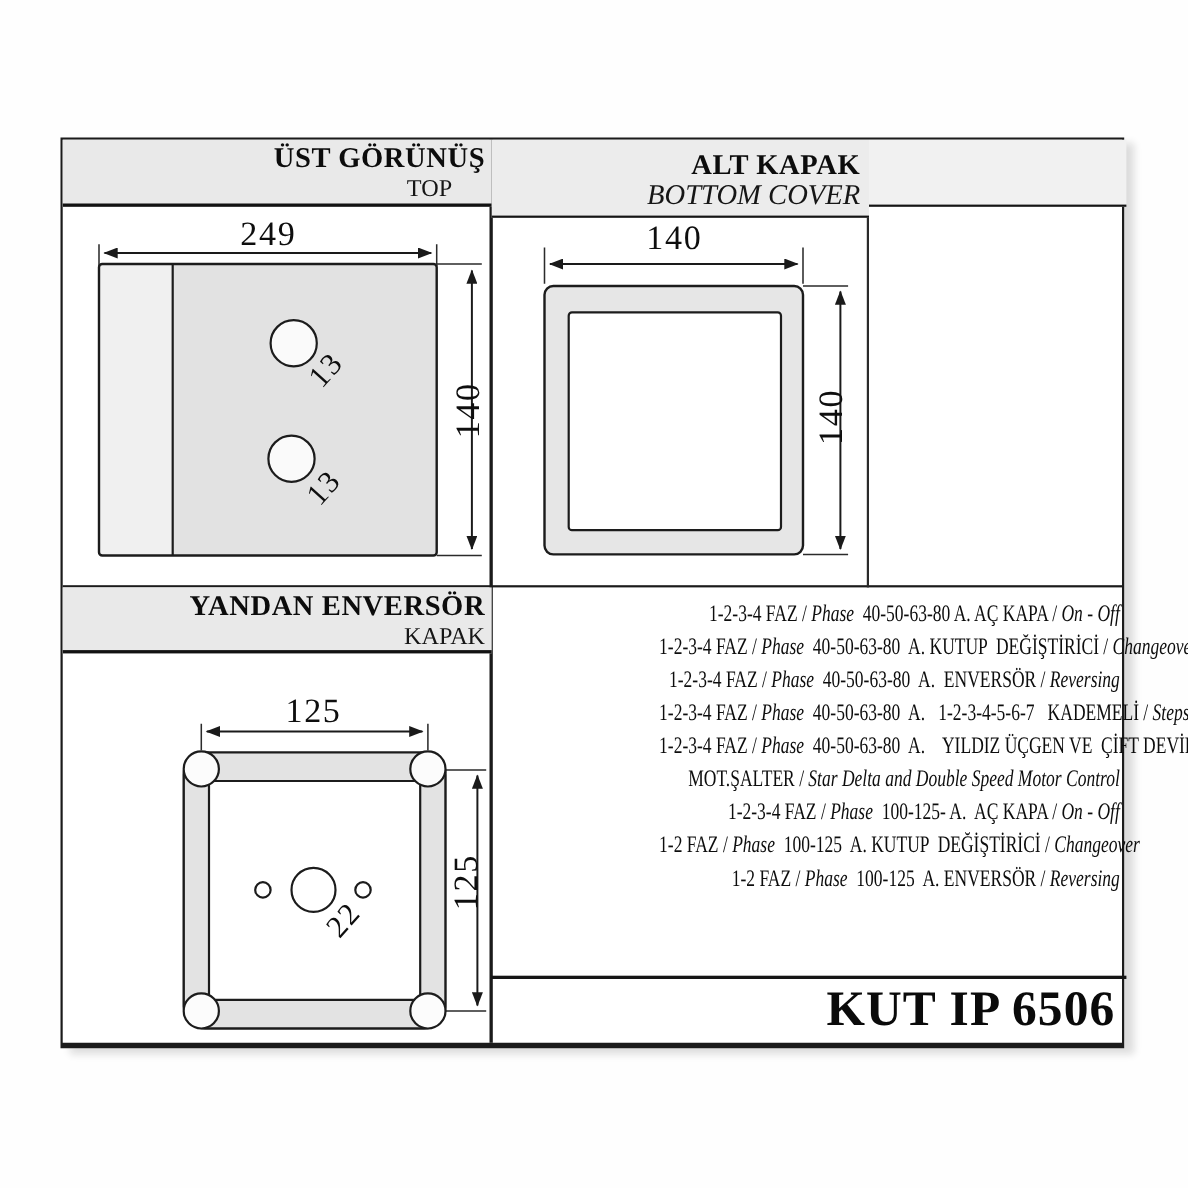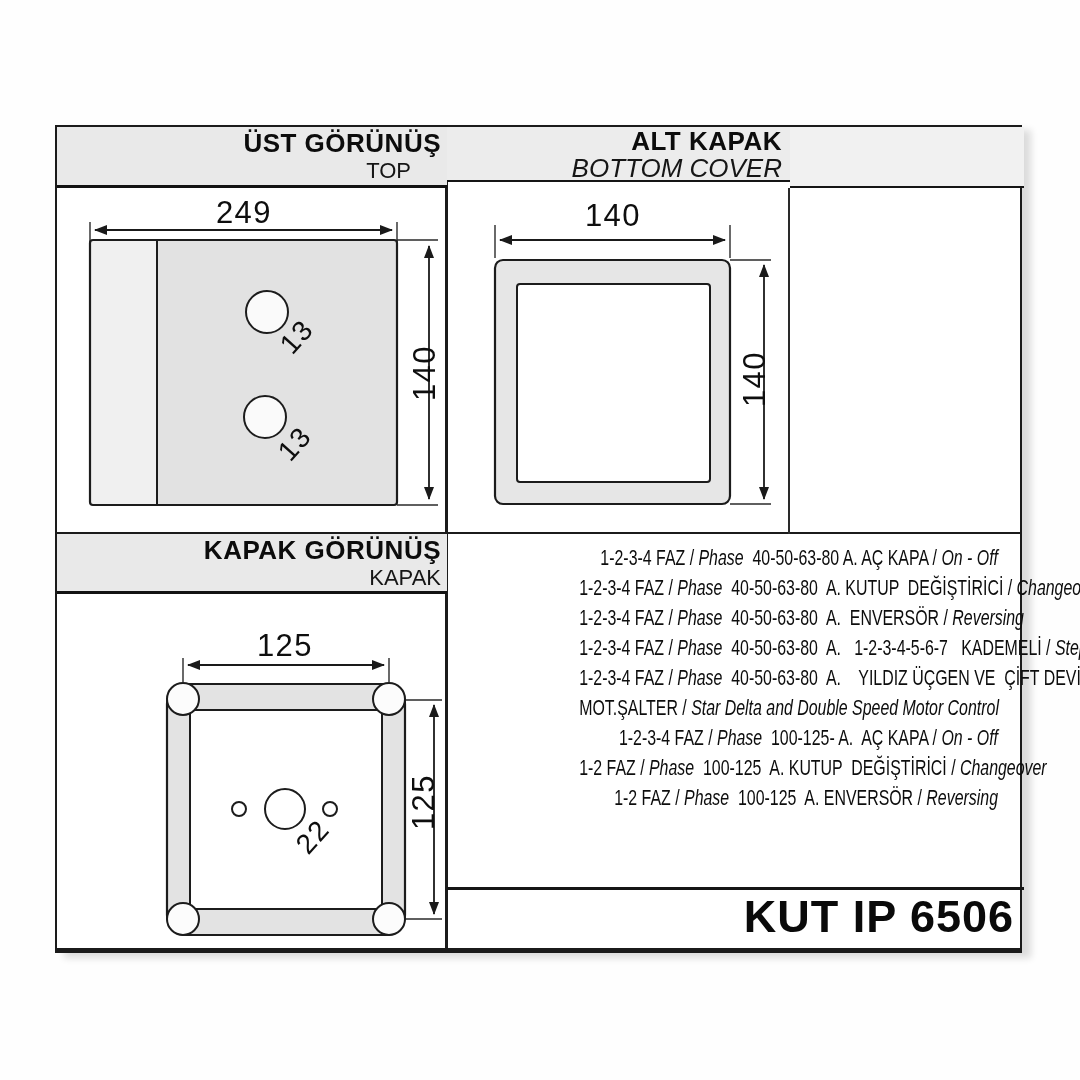--- a/index.html
+++ b/index.html
@@ -7,46 +7,47 @@
     width:1080px;height:1080px;position:relative;overflow:hidden;
     background:#fefefe;
     font-family:"Liberation Sans", sans-serif;
     color:#111;
   }
   .sheet{
     position:absolute;left:55px;top:125px;width:967px;height:828px;
     box-sizing:border-box;background:#fff;
     border:2px solid #1b1b1b;border-bottom-width:5px;
     box-shadow:9px 5px 7px #dcdcdc;
+    font-family:Liberation Serif, serif;
   }
   
   .v-center{position:absolute;left:388px;top:0;width:2.5px;height:100%;background:#1b1b1b;}
   .h-mid{position:absolute;left:0;top:405px;width:100%;height:2px;background:#1b1b1b;}
   .v-788{position:absolute;left:731px;top:61px;width:2px;height:346px;background:#2a2a2a;}
   .h-kut{position:absolute;left:390px;top:760px;width:577px;height:2.5px;background:#151515;}
   
   .band{position:absolute;box-sizing:border-box;display:flex;flex-direction:column;justify-content:center;align-items:flex-end;}
   .band-a{left:0;top:0;width:390px;height:61px;background:#e9e9e9;border-bottom:3px solid #121212;padding-right:6px;}
   .band-b{left:0;top:407px;width:390px;height:60px;background:#e9e9e9;border-bottom:3px solid #121212;padding-right:6px;}
-  .band-c1{left:390px;top:0;width:343px;height:55px;background:#ececec;border-bottom:2px solid #151515;padding-right:8px;}
+  .band-c1{left:390px;top:0;width:343px;height:71px;background:#ececec;border-bottom:2px solid #151515;padding-right:8px;}
   .band-c2{left:733px;top:0;width:234px;height:61px;background:#f1f1f1;border-bottom:2px solid #151515;}
   .band .t{font-weight:bold;font-size:26px;line-height:29px;letter-spacing:0.5px;color:#0c0c0c;white-space:nowrap;}
   .band .s{font-size:22px;line-height:25px;color:#161616;white-space:nowrap;}
   .band .s.italic{font-style:italic;font-size:26px;}
   .band-a .s{margin-right:30px;}
   
   .drw{position:absolute;}
   .dim-label{
     position:absolute;font-size:31px;letter-spacing:1.5px;color:#0e0e0e;
     transform:translate(-50%,-50%);white-space:nowrap;
   }
   .dim-label.rot90{transform:translate(-50%,-50%) rotate(-90deg);}
   .dim-label.rot45{transform:translate(-50%,-50%) rotate(-48deg);font-size:28px;}
   
-  .specs{position:absolute;left:375px;top:416px;width:566px;}
+  .specs{position:absolute;left:395px;top:416px;width:566px;}
   .spec-line{
     display:block;text-align:right;white-space:pre;
     height:30px;line-height:30px;font-size:21.5px;color:#0d0d0d;
     transform:scaleX(0.74);transform-origin:100% 50%;
   }
   .spec-line .it{font-style:italic;}
   
   .kut{
     position:absolute;left:395px;top:763px;width:562px;height:54px;
     display:flex;align-items:center;justify-content:flex-end;
@@ -66,21 +67,21 @@
   <div class="band band-a">
     <div class="t">ÜST GÖRÜNÜŞ</div>
     <div class="s">TOP</div>
   </div>
   <div class="band band-c1">
     <div class="t">ALT KAPAK</div>
     <div class="s italic">BOTTOM COVER</div>
   </div>
   <div class="band band-c2"></div>
   <div class="band band-b">
-    <div class="t">KAPAK GÖRÜNÜŞ</div>
+    <div class="t">YANDAN ENVERSÖR</div>
     <div class="s">KAPAK</div>
   </div>
 
   <svg class="drw" style="left:5px;top:70px;" width="390" height="330" viewBox="0 0 390 330">
     <defs>
       <marker id="ma" markerWidth="14" markerHeight="10" refX="12" refY="5" orient="auto-start-reverse" markerUnits="userSpaceOnUse">
         <path d="M0,0 L13,5 L0,10 z" fill="#1a1a1a"></path>
       </marker>
     </defs>
 

